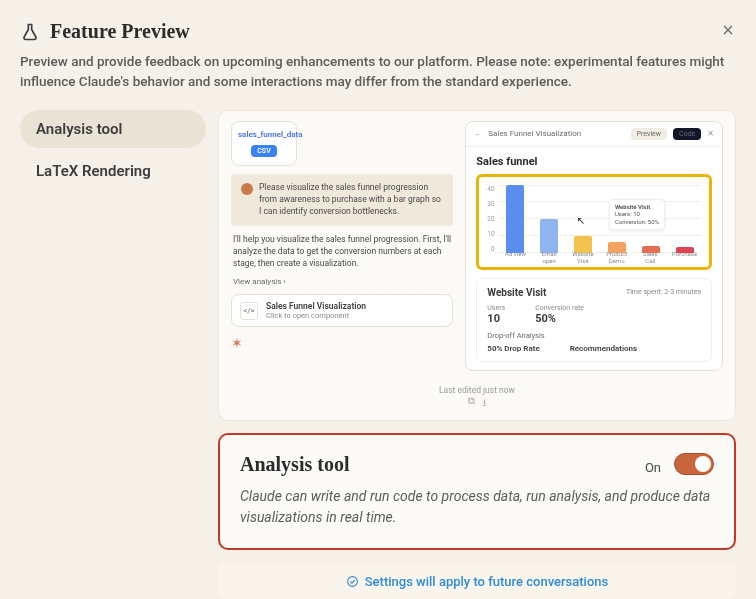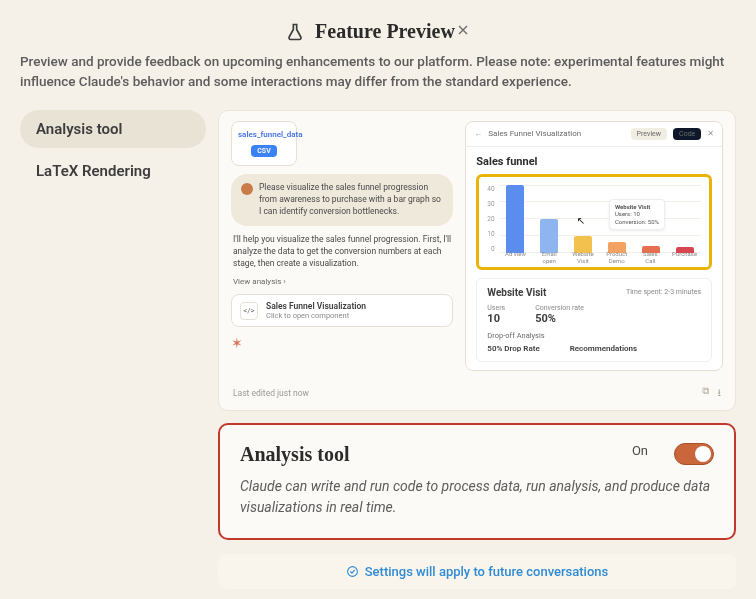--- a/index.html
+++ b/index.html
@@ -5,21 +5,21 @@
   * { box-sizing: border-box; margin: 0; padding: 0; }
   body {
     font-family: -apple-system, BlinkMacSystemFont, "Segoe UI", Roboto, Helvetica, Arial, sans-serif;
     background: #f5f0e8;
     width: 756px;
     height: 599px;
     overflow: hidden;
     color: #3d3d3d;
   }
   .container { padding: 20px 20px 10px 20px; }
-  .header-row { display: flex; align-items: center; justify-content: center; }
+  .header-row { display: flex; align-items: center; justify-content: space-between; }
   .header-left { display: flex; align-items: center; gap: 10px; }
   .flask-icon { width: 20px; height: 20px; color: #3d3d3d; }
   .title { font-size: 20px; font-weight: 600; color: #2b2b2b; font-family: Georgia, 'Times New Roman', serif; }
   .close { color: #6b6b6b; cursor: pointer; }
   .subtitle { margin-top: 8px; font-size: 13.5px; line-height: 1.5; color: #5c5c5c; font-weight: 500; }
   .body { display: flex; gap: 12px; margin-top: 18px; }
   .sidebar { width: 186px; flex: 0 0 186px; }
   .tab {
     padding: 10px 16px; border-radius: 22px; font-size: 15px; font-weight: 600;
     color: #3d3d3d; cursor: pointer; margin-bottom: 4px;
@@ -35,21 +35,21 @@
   .file-chip {
     width: 66px; padding: 8px 6px; border: 1px solid #e6e0d4; border-radius: 8px; text-align: center;
     background: #fff;
   }
   .file-chip .fname { font-size: 8px; color: #4472e5; font-weight: 600; line-height: 1.2; }
   .csv-badge {
     display: inline-block; margin-top: 6px; background: #3b82f6; color: #fff;
     font-size: 7px; padding: 2px 6px; border-radius: 4px; font-weight: 600;
   }
   .user-msg {
-    background: #efe9db; border-radius: 16px; padding: 8px 10px; display: flex; gap: 6px;
+    background: #efe9db; border-radius: 3px; padding: 8px 10px; display: flex; gap: 6px;
     align-items: flex-start;
   }
   .avatar {
     width: 12px; height: 12px; border-radius: 50%; background: #c97b4a; flex: 0 0 12px;
     margin-top: 1px;
   }
   .user-msg-text { font-size: 8.5px; line-height: 1.4; color: #4a4a4a; }
   .assist-text { font-size: 8.5px; line-height: 1.4; color: #4a4a4a; padding: 0 2px; }
   .view-analysis { font-size: 8px; color: #6b6b6b; padding: 0 2px; }
   .component-card {
@@ -109,30 +109,30 @@
   .stats-head { display: flex; justify-content: space-between; align-items: center; margin-bottom: 6px; }
   .stats-title { font-size: 10px; font-weight: 700; }
   .stats-time { font-size: 7px; color: #8a8a8a; }
   .stats-row { display: flex; gap: 30px; margin-bottom: 6px; }
   .stat-label { font-size: 7px; color: #8a8a8a; }
   .stat-val { font-size: 11px; font-weight: 700; }
   .drop-label { font-size: 7.5px; color: #6b6b6b; margin-bottom: 4px; }
   .drop-row { display: flex; gap: 30px; font-size: 8px; font-weight: 600; }
   .preview-footer {
     display: flex; justify-content: space-between; align-items: center;
-    font-size: 8.5px; color: #9a9a9a; margin-top: 4px; padding: 0 2px;
+    font-size: 8.5px; color: #9a9a9a; margin-top: 4px; padding: 0 2px; flex-direction: column;
   }
   .footer-icons { display: flex; gap: 8px; color: #b0a898; font-size: 10px; }
   .detail-card {
     margin-top: 12px; background: #fcfaf7; border: 2px solid #c0392b; border-radius: 10px;
     padding: 18px 20px 20px 20px;
   }
   .detail-head { display: flex; justify-content: space-between; align-items: center; margin-bottom: 10px; }
   .detail-title { font-size: 20px; font-weight: 600; color: #2b2b2b; font-family: Georgia, 'Times New Roman', serif; }
-  .toggle-wrap { display: flex; align-items: flex-start; gap: 26px; }
+  .toggle-wrap { display: flex; align-items: flex-end; gap: 13px; }
   .toggle-label { font-size: 13px; color: #4a4a4a; }
   .toggle {
     width: 40px; height: 22px; background: #c9663b; border: 1.5px solid #a84f2b; border-radius: 22px; position: relative; cursor: pointer;
   }
   .toggle .knob {
     position: absolute; right: 2px; top: 1.5px; width: 16px; height: 16px; background: #fff; border-radius: 50%;
   }
   .detail-desc { font-size: 14px; line-height: 1.5; color: #5c5c5c; font-style: italic; }
   .banner {
     margin-top: 14px; background: #f9f5ec; border-radius: 8px; padding: 10px;

